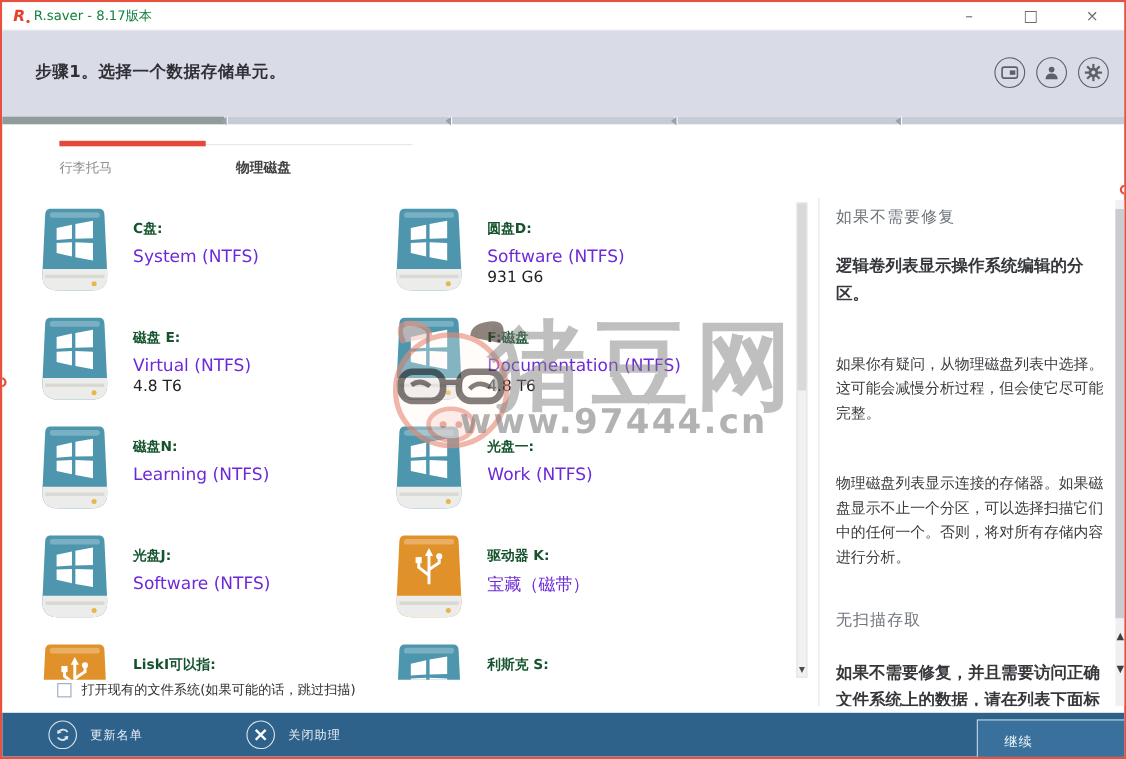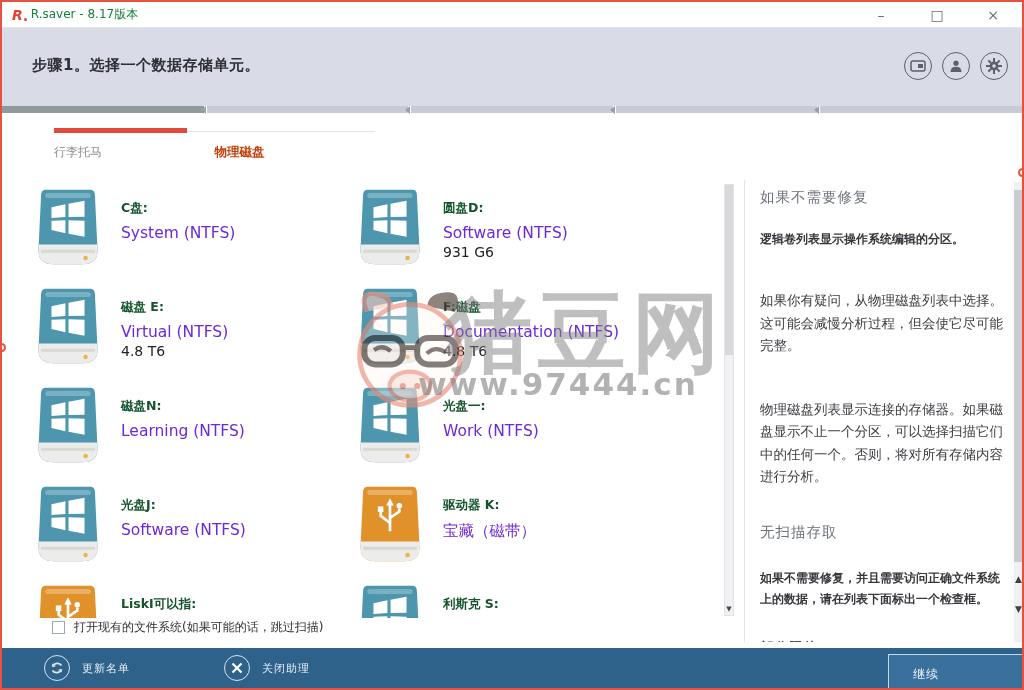--- a/index.html
+++ b/index.html
@@ -31,21 +31,21 @@
   .progress .seg + .seg::before { content:""; position:absolute; left:-6px; top:0px; border-top:4px solid transparent;
                 border-bottom:4px solid transparent; border-right:5px solid #9aa0aa; }
 
   
   .tabs { position:absolute; left:52px; top:129px; width:321px; }
   .tabs .rule { height:1px; background:#e6e6e6; }
   .tab-indicator { position:absolute; left:0; top:-3px; width:133px; height:5px; background:#e2493b; }
   .tab-row { display:flex; padding-top:12px; }
   .tab { width:165px; font-size:12px; cursor:default; }
   .tab.t1 { color:#8d8d90; }
-  .tab.t2 { color:#c2410c; font-weight:bold; font-size:12.5px; }
+  .tab.t2 { color:#404040; font-weight:bold; font-size:12.5px; }
 
   
   .drive-grid { position:absolute; left:35px; top:186px; width:688px; height:430px; overflow:hidden;
                 display:grid; grid-template-columns:322px 1fr; grid-auto-rows:99px; }
   .drive { display:flex; gap:22px; align-items:flex-start; cursor:default; }
   .drive .dicon { width:62px; height:78px; flex:0 0 62px; }
   .drive:not(.drive--usb) .icon-usb { display:none; }
   .drive .dtext { padding-top:12px; }
   .drive .dtitle { font-size:12.5px; font-weight:bold; color:#14532d; margin-bottom:7px; }
   .drive .dlabel { font-size:15.5px; color:#6d28d9; }
@@ -54,21 +54,21 @@
   
   .list-scroll { position:absolute; left:722px; top:182px; width:10px; height:432px; background:#f1f1f3; border:1px solid #e3e3e6; }
   .list-scroll .thumb { position:absolute; left:0; top:0; width:100%; height:170px; background:#d9d9dc; }
   .list-scroll .arr { position:absolute; left:0; width:100%; text-align:center; font-size:7px; color:#4c4c4c; }
 
   
   .divider { position:absolute; left:742px; top:178px; width:1px; height:462px; background:#e4e4e6; }
   .help { position:absolute; left:758px; top:180px; width:248px; height:460px; overflow:hidden; color:#3c3e42; }
   .help h2 { font-size:14.5px; font-weight:normal; color:#6e737b; letter-spacing:1px; }
   .help .h1 { margin-top:6px; }
-  .help .small { font-size:12px; font-weight:bold; color:#35373b; line-height:1.7; }
+  .help .small { font-size:15px; font-weight:bold; color:#35373b; line-height:1.7; }
   .help .p1 { margin-top:22px; }
   .help .body { font-size:13.5px; line-height:1.65; color:#3a3c40; }
   .help .p2 { margin-top:42px; }
   .help .p3 { margin-top:40px; }
   .help .h2b { margin-top:36px; }
   .help .p4 { margin-top:26px; }
   .help .h3 { margin-top:30px; font-size:13.5px; color:#4a4a4e; font-weight:bold; letter-spacing:1px; }
 
   
   .panel-scroll { position:absolute; left:1012px; top:180px; width:9px; height:460px; background:#f0f0f2; }

